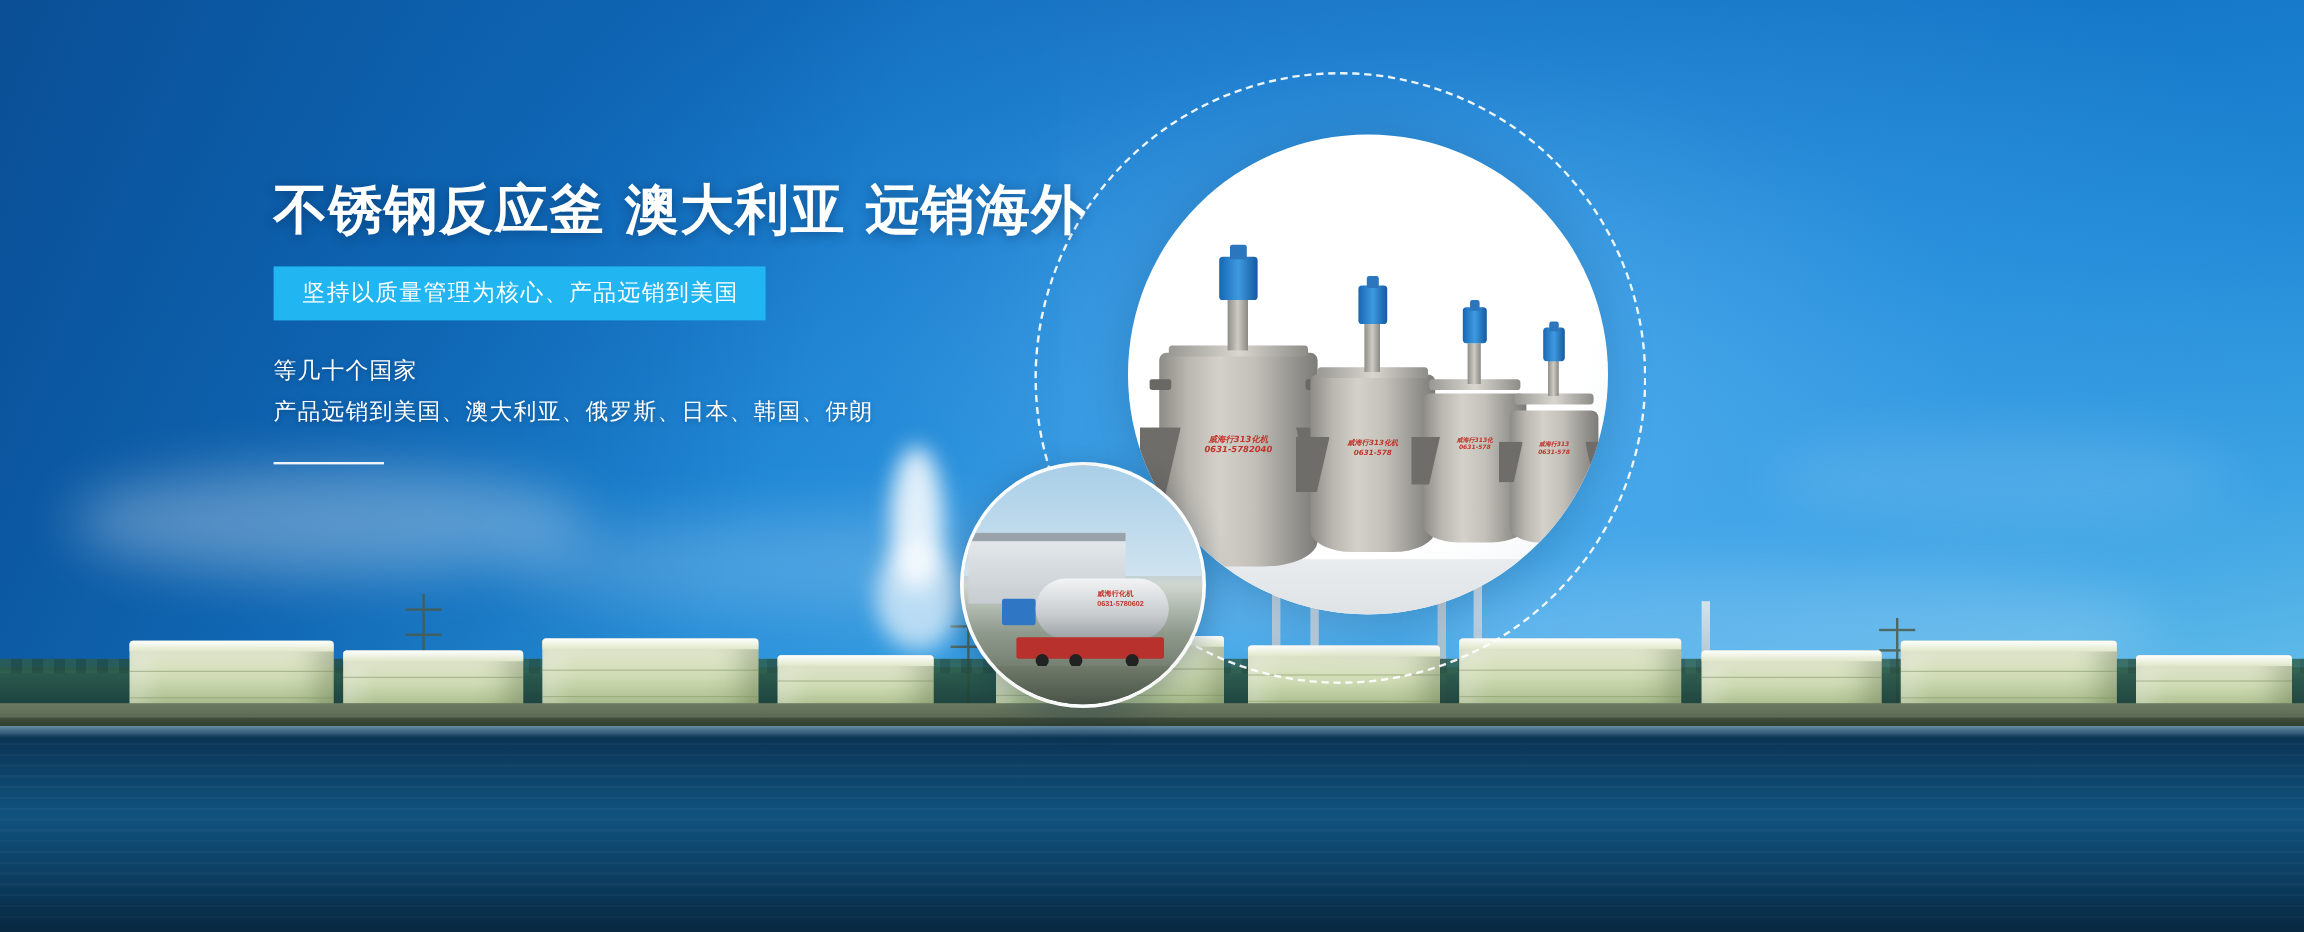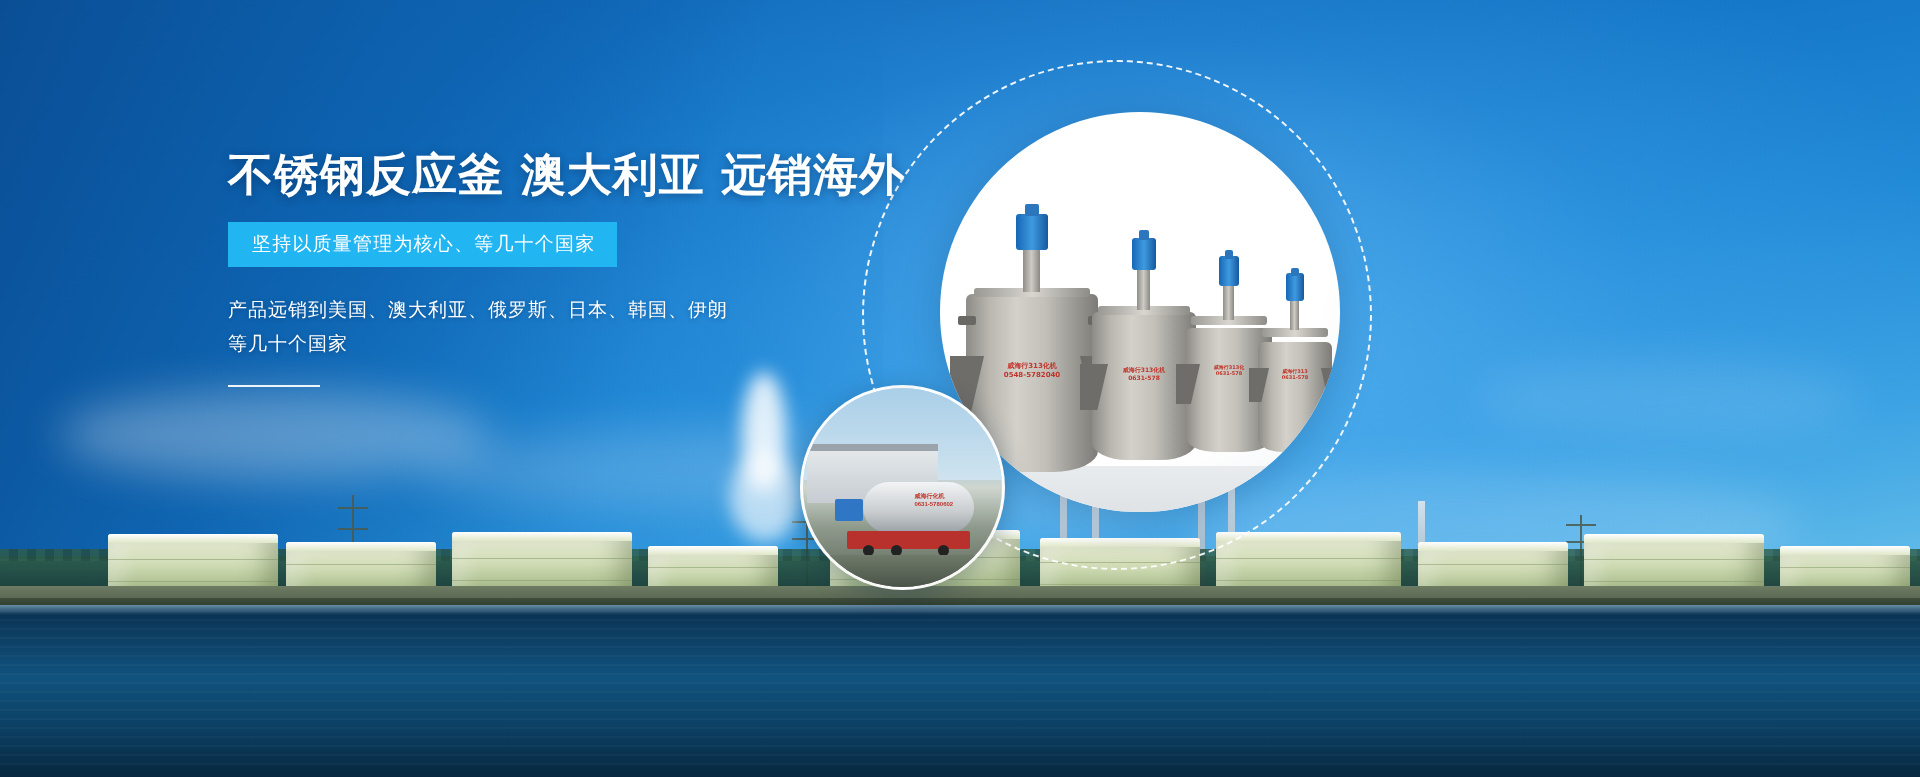--- a/index.html
+++ b/index.html
@@ -122,21 +122,21 @@
     position:absolute;left:862px;top:60px;width:510px;height:510px;
     border-radius:50%;border:2px dashed rgba(255,255,255,.92);
   }
 
   
   .prodcircle{
     position:absolute;left:940px;top:112px;width:400px;height:400px;border-radius:50%;
     background:radial-gradient(circle at 44% 36%,#ffffff 0%,#ffffff 62%,#f2f5f7 86%,#e6ebef 100%);
     overflow:hidden;box-shadow:0 8px 40px rgba(0,40,80,.22);
   }
-  .reactor{position:absolute;}
+  .reactor{position:absolute;font-style:italic;}
   .r-body{
     position:absolute;left:0;bottom:0;width:100%;
     background:linear-gradient(90deg,#8d8b86 0%,#b9b7b0 18%,#d3d1ca 38%,#c2c0b9 60%,#9b9994 82%,#7d7b77 100%);
     border-radius:6px 6px 34% 34%/6px 6px 12% 12%;
   }
   .r-top{
     position:absolute;left:6%;width:88%;height:9px;
     background:linear-gradient(90deg,#9a9893,#d8d6cf,#8e8c87);border-radius:3px;
   }
   .r-neck{
@@ -248,21 +248,21 @@
       <div class="r-top" style="top:84px;"></div>
       <div class="r-neck" style="top:44px;height:44px;"></div>
       <div class="r-motor" style="top:10px;height:36px;"></div>
       <div class="r-cap" style="top:0px;height:12px;"></div>
       <div class="r-nozzle" style="left:-8px;top:112px;width:18px;height:9px;"></div>
       <div class="r-nozzle" style="right:-8px;top:112px;width:18px;height:9px;"></div>
       <div class="r-leg" style="left:-16px;top:152px;width:34px;height:56px;"></div>
       <div class="r-leg" style="right:-16px;top:152px;width:34px;height:56px;transform:scaleX(-1);"></div>
       <div class="r-label" style="top:158px;font-size:7px;">
         <div>威海行313化机</div>
-        <div>0548-5782040</div>
+        <div>0631-5782040</div>
       </div>
     </div>
 
     <div class="reactor" style="left:152px;top:118px;width:104px;height:230px;">
       <div class="r-body" style="height:148px;"></div>
       <div class="r-top" style="top:76px;"></div>
       <div class="r-neck" style="top:40px;height:40px;"></div>
       <div class="r-motor" style="top:8px;height:32px;"></div>
       <div class="r-cap" style="top:0px;height:10px;"></div>
       <div class="r-leg" style="left:-12px;top:134px;width:28px;height:46px;"></div>
@@ -315,24 +315,24 @@
     <div class="ins-wheel" style="left:30%;"></div>
     <div class="ins-wheel" style="left:44%;"></div>
     <div class="ins-wheel" style="left:68%;"></div>
     <div class="ins-ground"></div>
   </div>
 
   <div class="textblock">
     <h1 class="headline">不锈钢反应釜 澳大利亚 远销海外</h1>
 
     <div class="subbar">
-      <span>坚持以质量管理为核心、等几十个国家</span>
+      <span>坚持以质量管理为核心、产品远销到美国</span>
     </div>
 
     <div class="para">
+      <div>等几十个国家</div>
       <div>产品远销到美国、澳大利亚、俄罗斯、日本、韩国、伊朗</div>
-      <div>等几十个国家</div>
     </div>
 
     <div class="rule"></div>
   </div>
 
 </div>
 
 </body></html>

